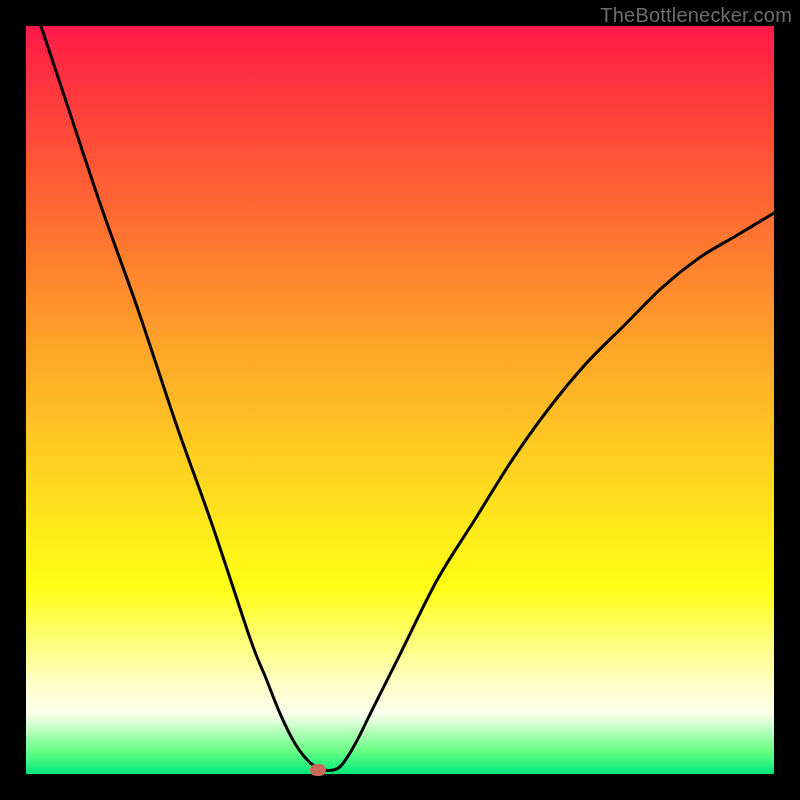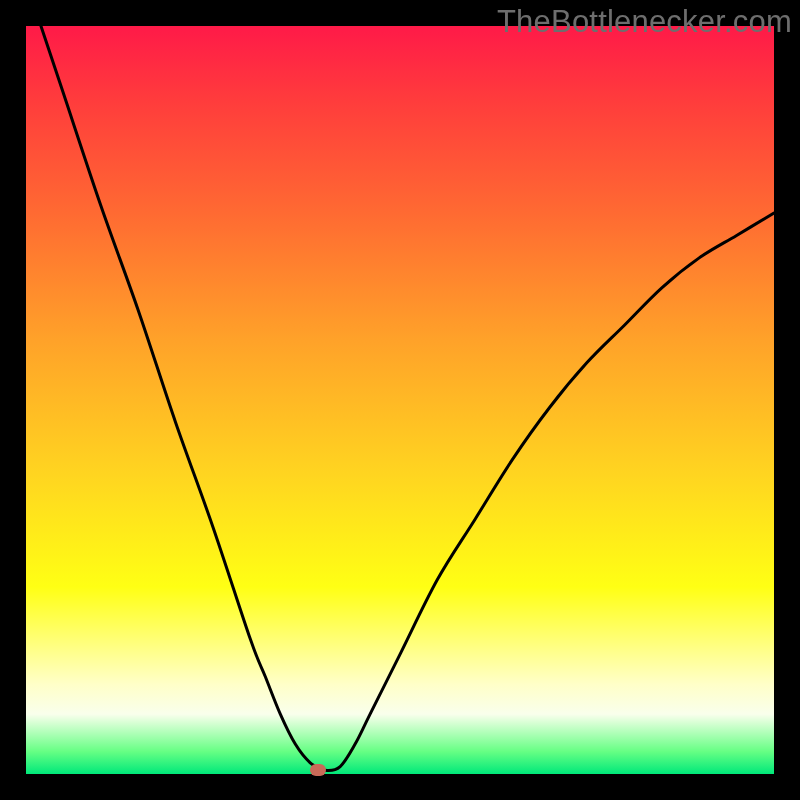--- a/index.html
+++ b/index.html
@@ -29,21 +29,21 @@
       #66ff84 97%,
       #00e87a 100%
     );
     box-sizing: border-box;
   }
   .watermark {
     position: absolute;
     top: 4px;
     right: 8px;
     color: #6e6e6e;
-    font-size: 31px;
+    font-size: 20px;
     font-weight: 500;
     letter-spacing: 0.2px;
     z-index: 30;
   }
   svg.curve {
     position: absolute;
     left: 26px;
     top: 26px;
     width: 748px;
     height: 748px;

